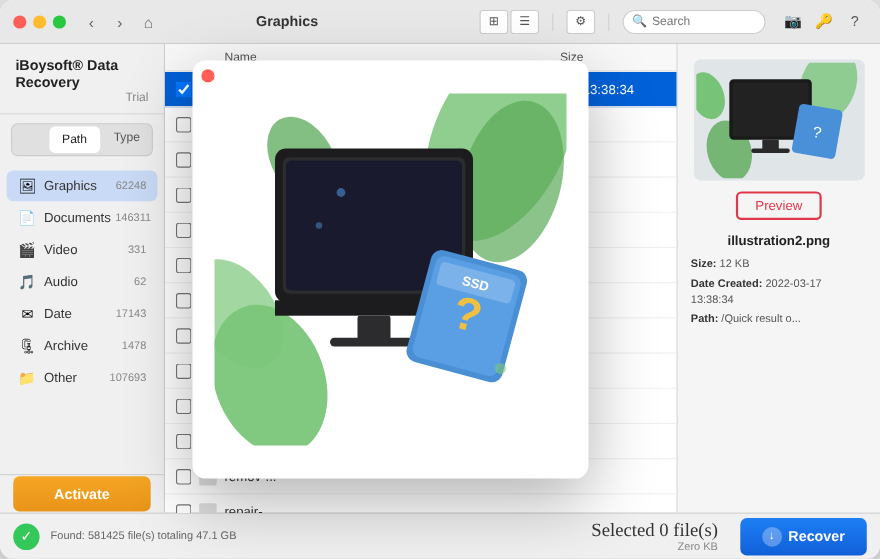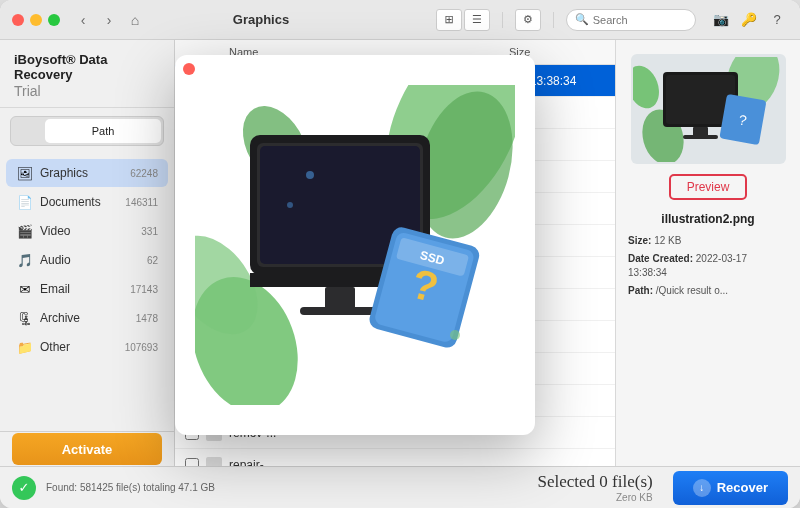--- a/index.html
+++ b/index.html
@@ -152,43 +152,44 @@
 
     
     .main-content {
       display: flex;
       flex: 1;
       overflow: hidden;
     }
 
     
     .sidebar {
-      width: 175px;
+      width: 150px;
       background: #f0f0f0;
       border-right: 1px solid #d0d0d0;
       display: flex;
       flex-direction: column;
       flex-shrink: 0;
     }
 
     .sidebar-header {
       padding: 12px 14px 8px;
       border-bottom: 1px solid #d8d8d8;
     }
 
     .app-name {
       font-size: 13px;
       font-weight: 700;
       color: #222;
     }
 
     .app-trial {
-      font-size: 14px;
+      font-size: 11px;
       color: #888;
       margin-top: 1px;
+      text-align: right;
     }
 
     .sidebar-tabs {
       display: flex;
       margin: 8px 10px;
       border: 1px solid #ccc;
       border-radius: 6px;
       overflow: hidden;
       background: #e0e0e0;
       padding-left: 32px;
@@ -603,20 +604,21 @@
 
   <div class="main-content">
 
     <div class="sidebar">
       <div class="sidebar-header">
         <div class="app-name">iBoysoft® Data Recovery</div>
         <div class="app-trial">Trial</div>
       </div>
       <div class="sidebar-tabs">
         <button class="sidebar-tab active">Path</button>
+        <button class="sidebar-tab">Type</button>
       </div>
       <div class="sidebar-items">
         <div class="sidebar-item active">
           <span class="sidebar-item-icon">🖼</span>
           <span class="sidebar-item-label">Graphics</span>
           <span class="sidebar-item-count">62248</span>
         </div>
         <div class="sidebar-item">
           <span class="sidebar-item-icon">📄</span>
           <span class="sidebar-item-label">Documents</span>
@@ -627,21 +629,21 @@
           <span class="sidebar-item-label">Video</span>
           <span class="sidebar-item-count">331</span>
         </div>
         <div class="sidebar-item">
           <span class="sidebar-item-icon">🎵</span>
           <span class="sidebar-item-label">Audio</span>
           <span class="sidebar-item-count">62</span>
         </div>
         <div class="sidebar-item">
           <span class="sidebar-item-icon">✉</span>
-          <span class="sidebar-item-label">Email</span>
+          <span class="sidebar-item-label">Date</span>
           <span class="sidebar-item-count">17143</span>
         </div>
         <div class="sidebar-item">
           <span class="sidebar-item-icon">🗜</span>
           <span class="sidebar-item-label">Archive</span>
           <span class="sidebar-item-count">1478</span>
         </div>
         <div class="sidebar-item">
           <span class="sidebar-item-icon">📁</span>
           <span class="sidebar-item-label">Other</span>

